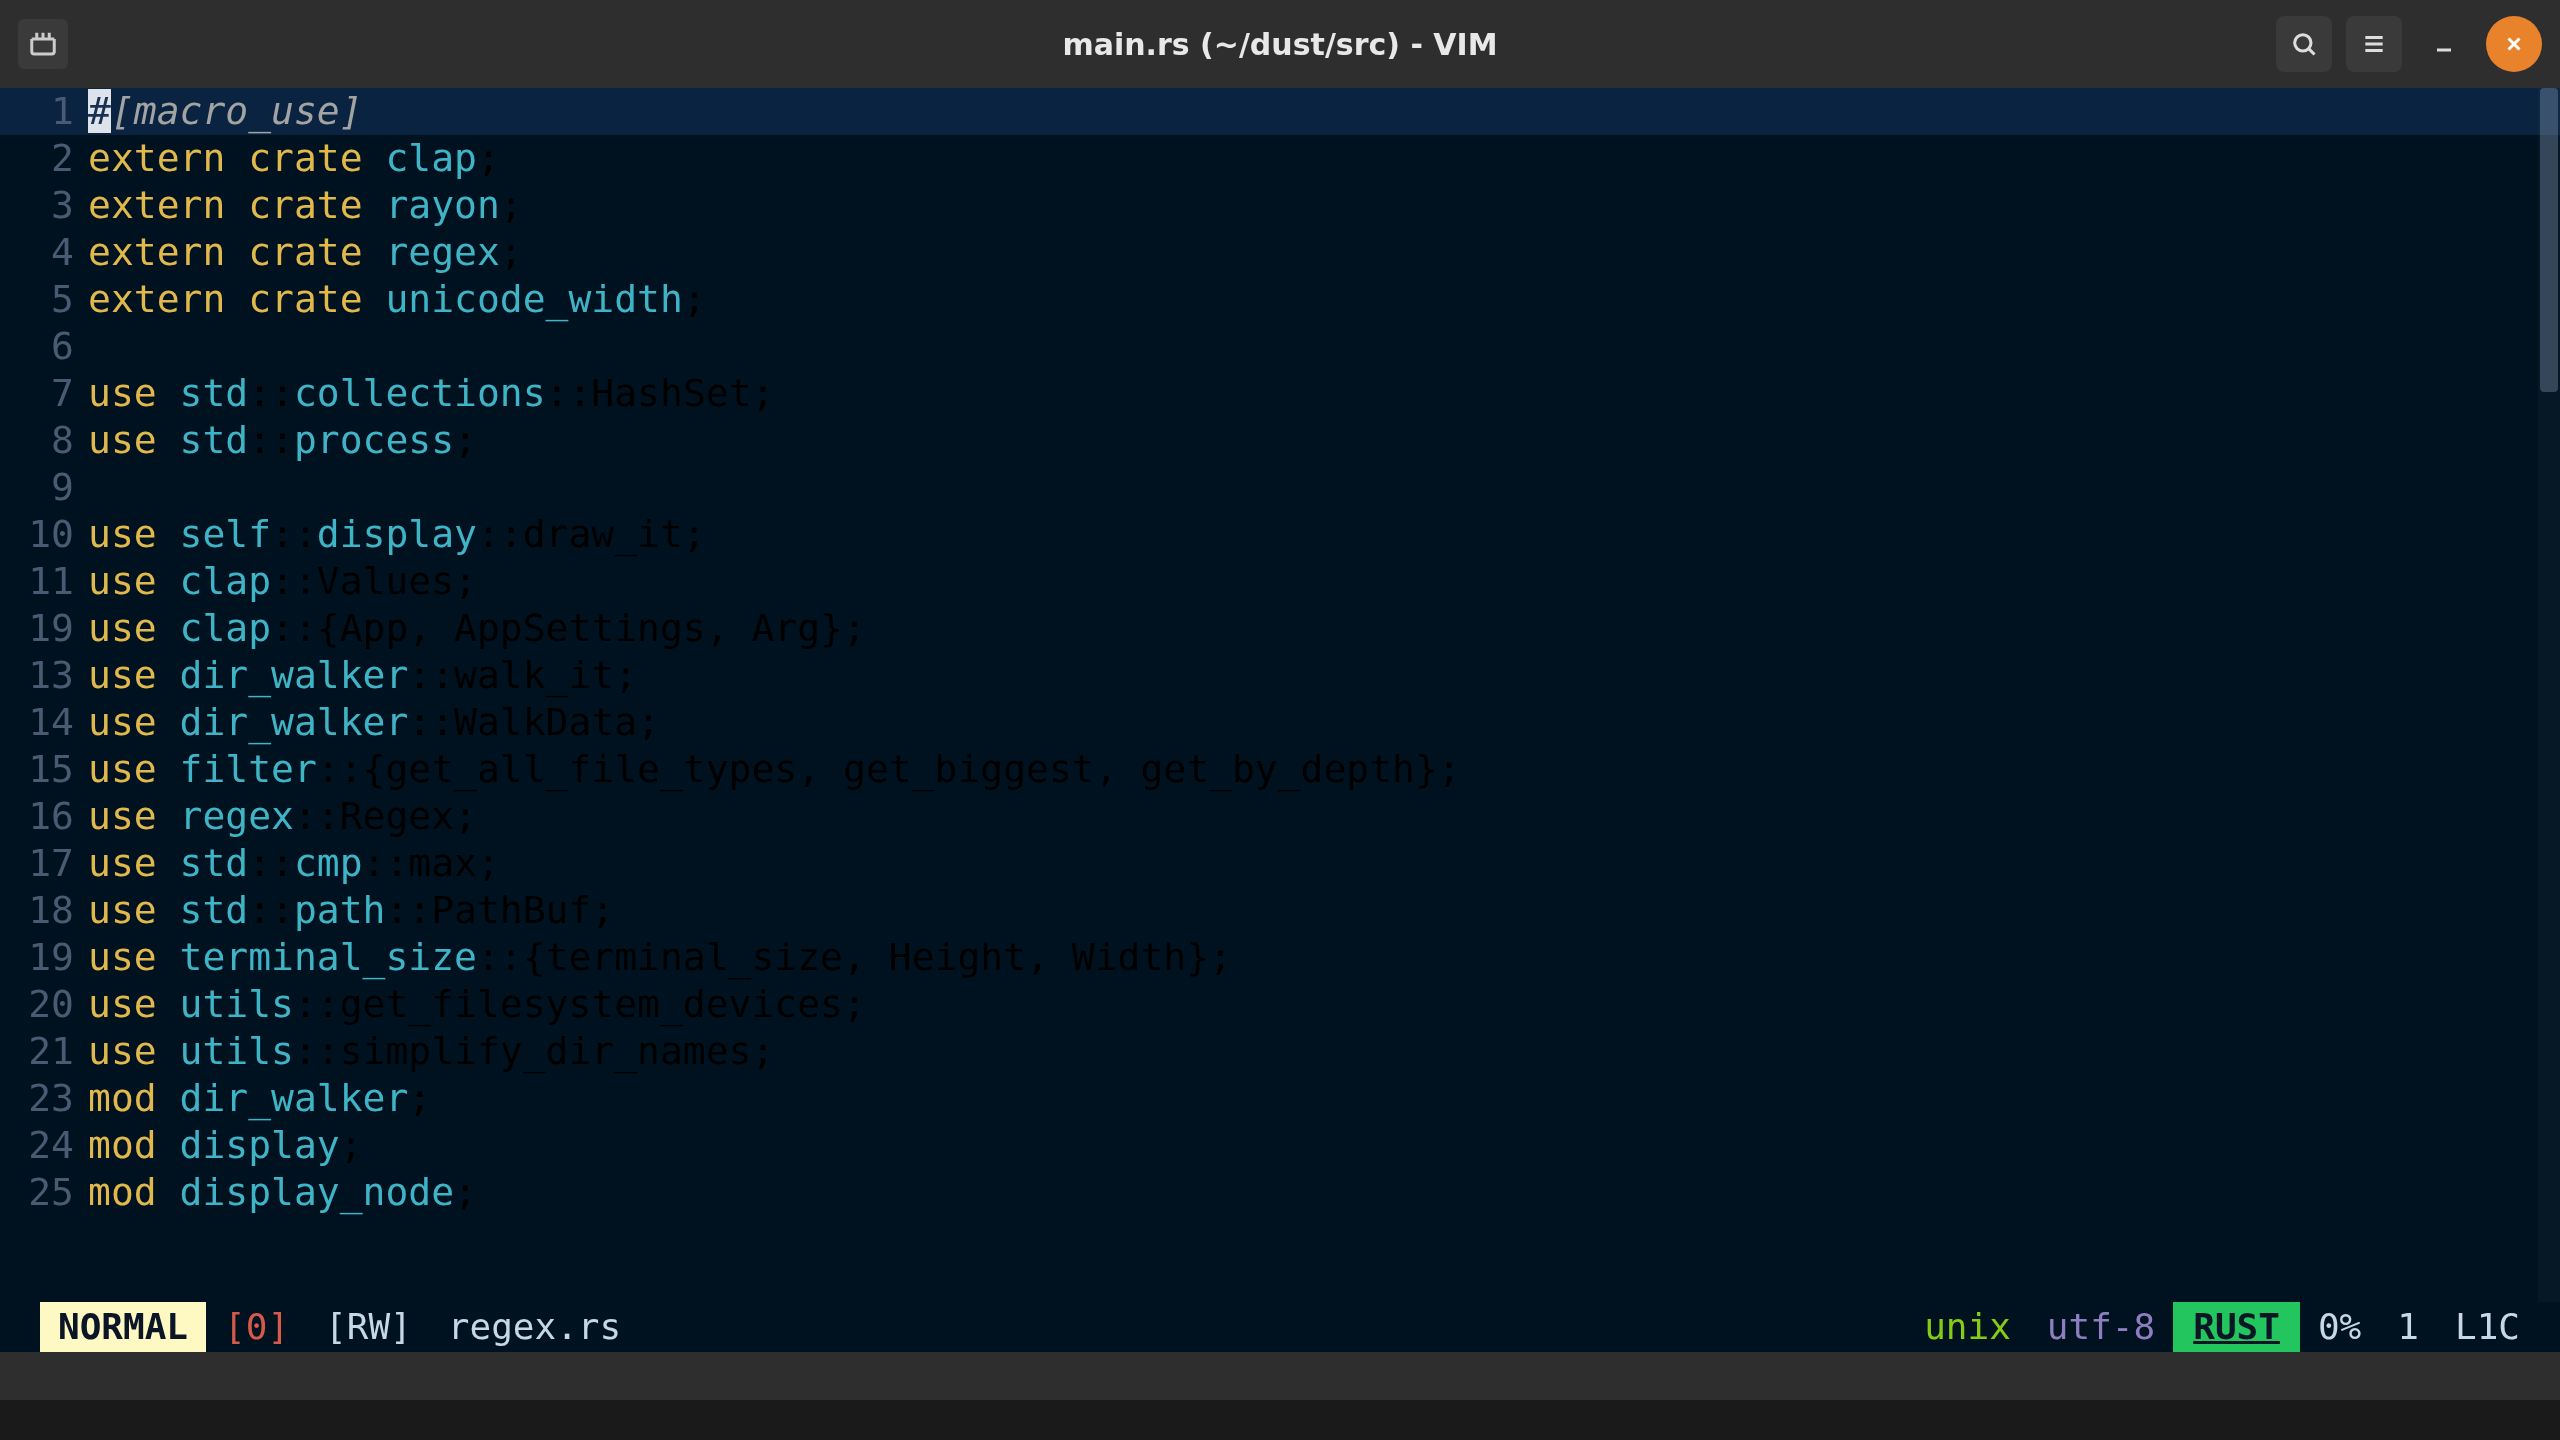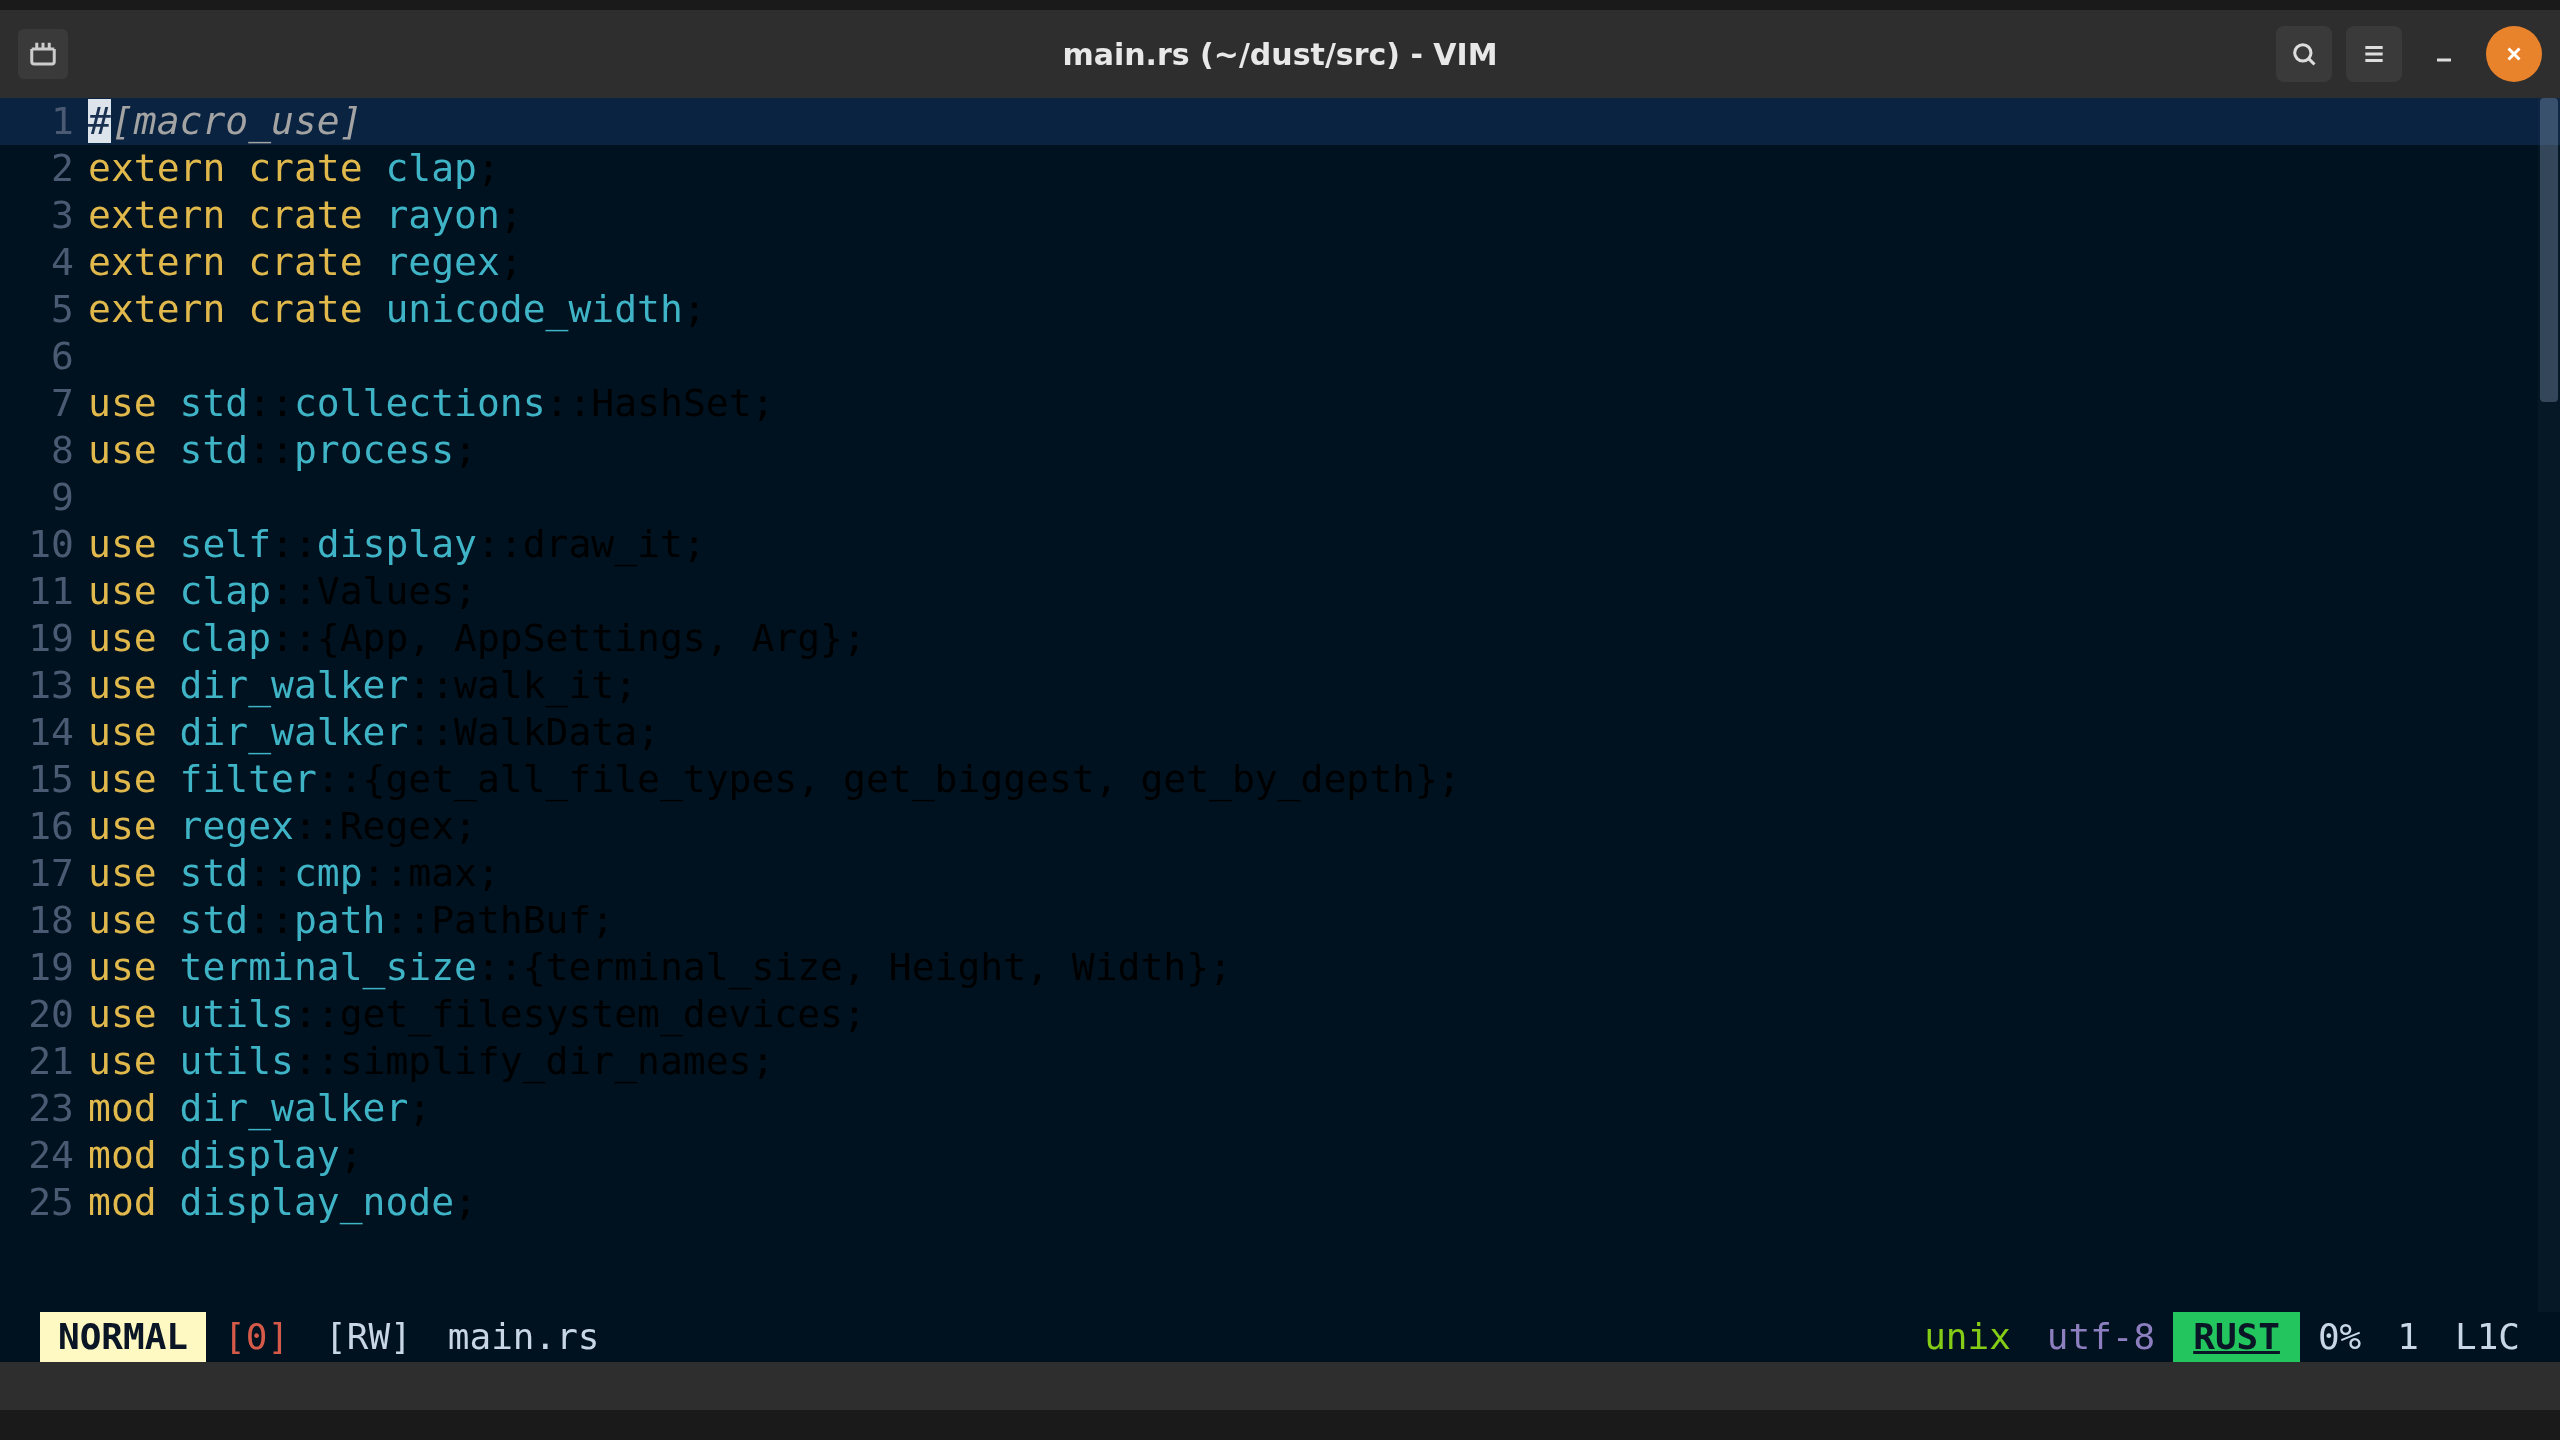--- a/index.html
+++ b/index.html
@@ -5,21 +5,21 @@
   * { margin: 0; padding: 0; box-sizing: border-box; }
   html, body {
     width: 2560px;
     height: 1440px;
     background: #1a1a1a;
     font-family: "DejaVu Sans Mono", "Menlo", "Consolas", monospace;
     overflow: hidden;
   }
   .window {
     position: absolute;
-    top: 10px; left: 0;
+    top: 0; left: 0;
     width: 2560px;
     height: 1400px;
     background: #2e2e2e;
     display: flex;
     flex-direction: column;
   }
   .titlebar {
     height: 88px;
     background: #2e2e2e;
     display: flex;
@@ -299,21 +299,21 @@
       </div>
     <div class="scrollbar">
       <div class="thumb"></div>
     </div>
   </div>
 
   <div class="status">
     <span class="seg mode">NORMAL</span>
     <span class="seg bcount">[0]</span>
     <span class="seg rw">[RW]</span>
-    <span class="seg fname">main.rs</span>
+    <span class="seg fname">regex.rs</span>
     <span class="fill"></span>
     <span class="seg os">unix</span>
     <span class="seg enc">utf-8</span>
     <span class="seg lang">RUST</span>
     <span class="seg pct">0%</span>
     <span class="seg caret">1</span>
     <span class="seg col">L1C</span>
   </div>
 
   <div class="spacer-bottom"></div>

